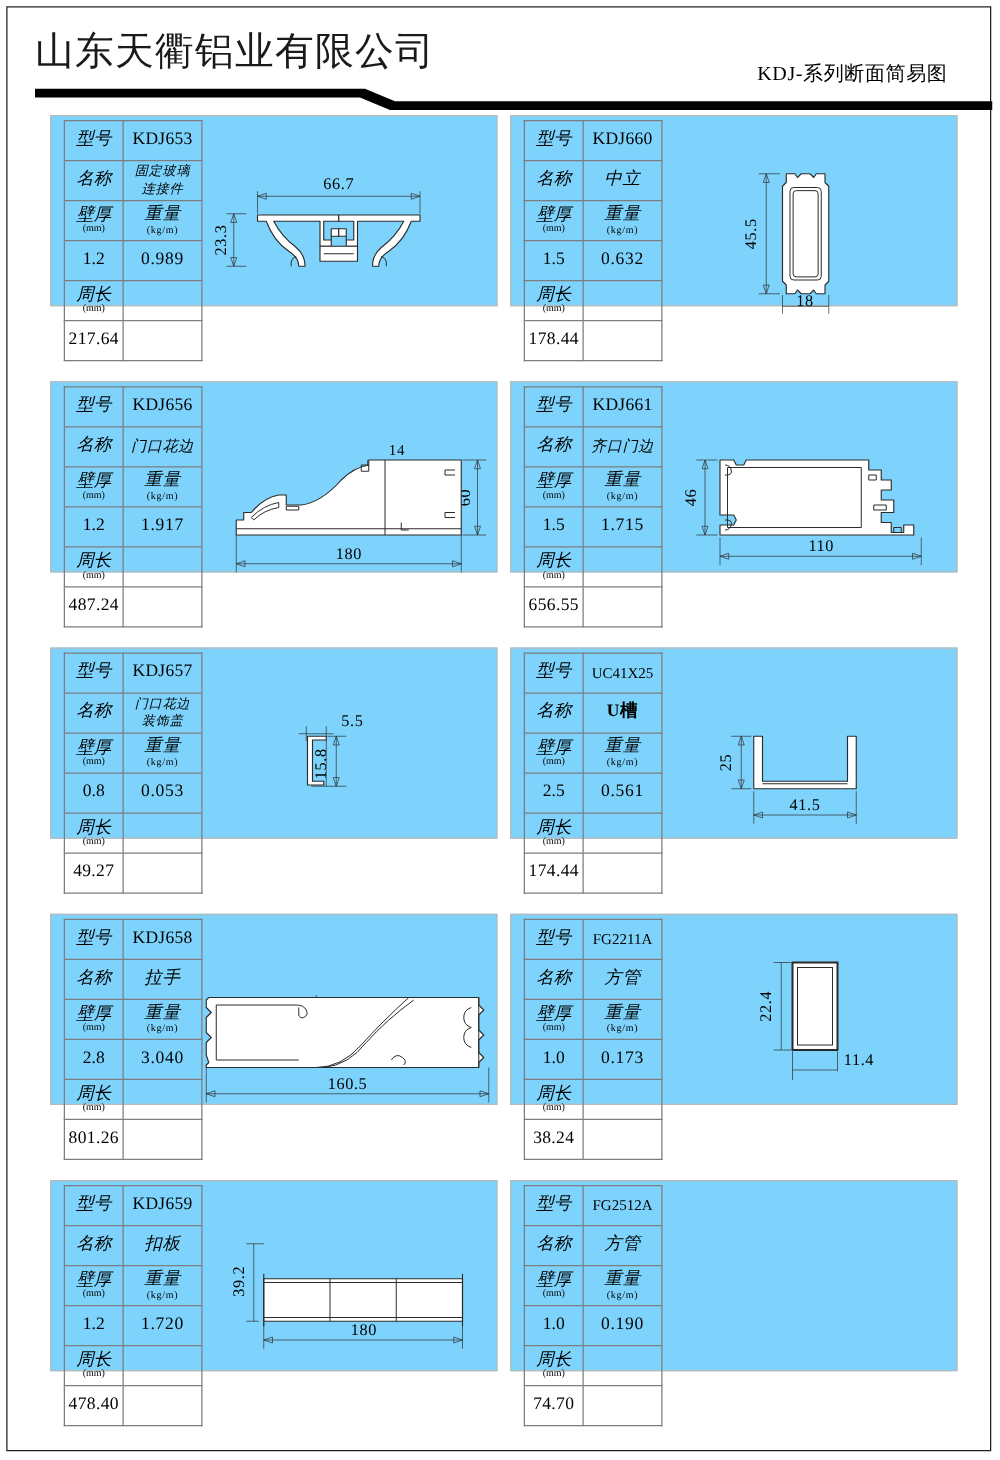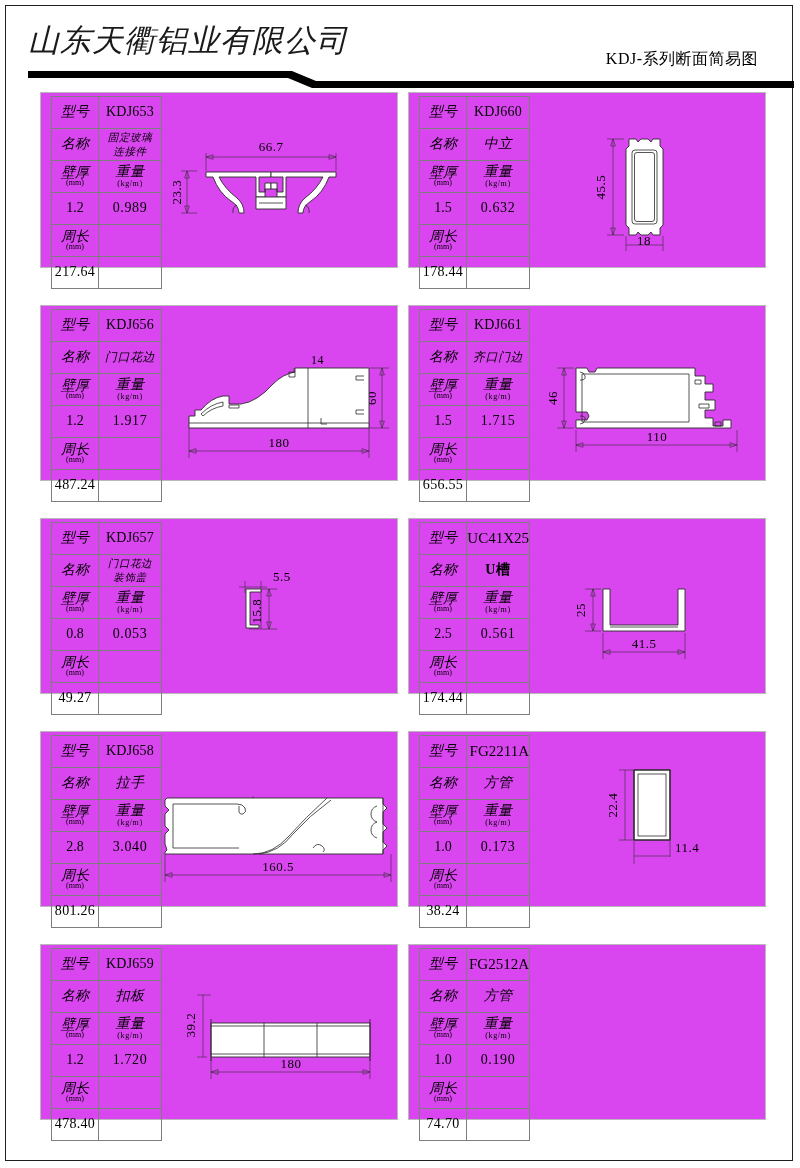--- a/index.html
+++ b/index.html
@@ -38,21 +38,20 @@
   #company-name {
     position: absolute;
     left: 22px;
     top: 14px;
     font-size: 31px;
     letter-spacing: 1px;
     font-family: "DejaVu Sans", "Liberation Sans", sans-serif;
     font-weight: 400;
     white-space: nowrap;
     color: #1a1a1a;
-    font-style: italic;
   }
   #doc-title {
     position: absolute;
     right: 36px;
     top: 43px;
     font-size: 16px;
     letter-spacing: 0.5px;
     white-space: nowrap;
     font-family: "Liberation Serif", "DejaVu Serif", serif;
     color: #000;
@@ -74,25 +73,25 @@
     width: 726px;
   }
   .card-row {
     display: flex;
     gap: 10px;
     margin-bottom: 13px;
     height: 200px;
   }
   .card {
     width: 358px;
-    height: 176px;
+    height: 153px;
     border: 1px solid #b9b9b9;
     box-sizing: border-box;
     position: relative;
-    background: #d946ef;
+    background: #7dd3fc;
   }
 
   
   .spec-table {
     position: absolute;
     left: 10px;
     top: 3px;
     width: 108px;
     border-collapse: collapse;
     table-layout: fixed;
@@ -144,21 +143,21 @@
   .unit-hdr .unit {
     display: block;
     font-size: 8px;
     font-style: normal;
     line-height: 1;
   }
   .model-cell {
     font-size: 14px;
     letter-spacing: 0.2px;
   }
-  .model-cell.narrow { font-size: 15px; letter-spacing: 0; text-align: right; }
+  .model-cell.narrow { font-size: 12px; letter-spacing: 0; }
   .perim-cell {
     font-size: 13px;
     letter-spacing: 0.3px;
   }
   .blank { }
 
   
   .draw {
     position: absolute;
     left: 120px;

